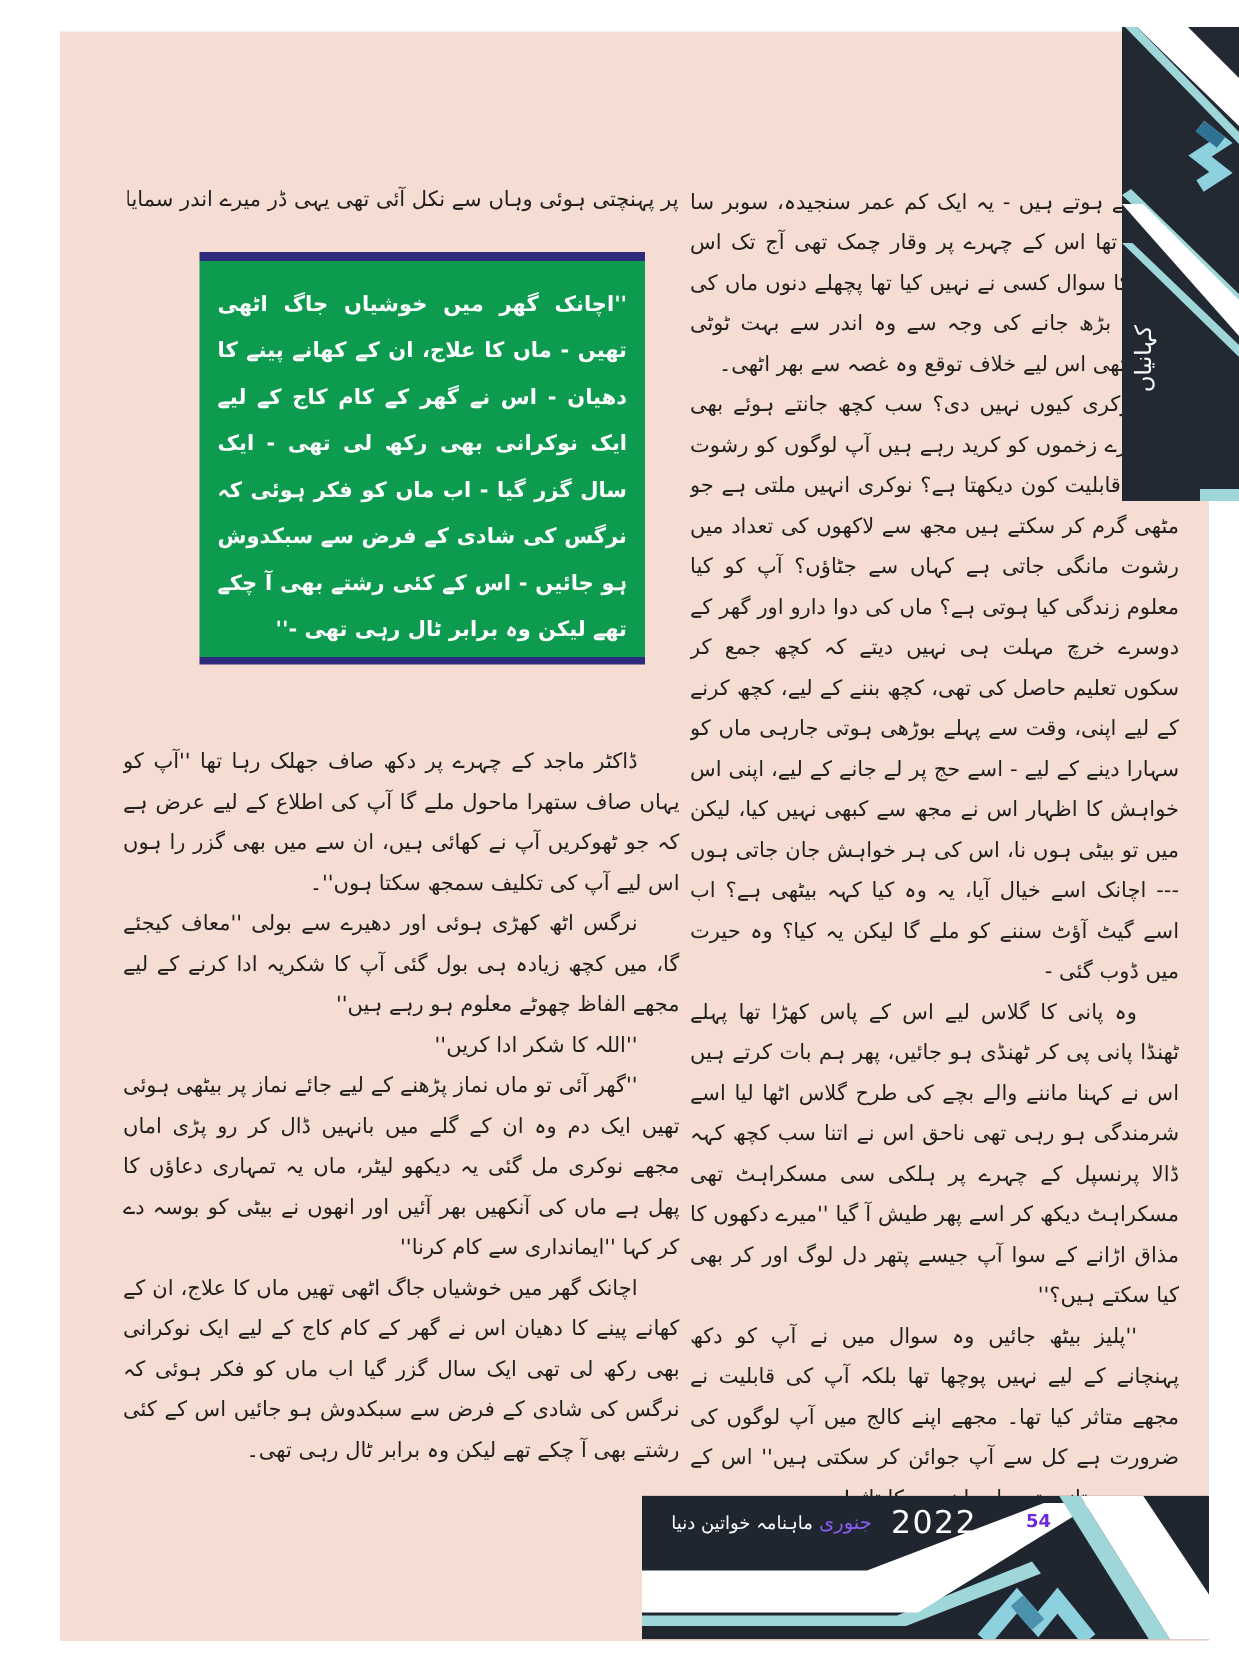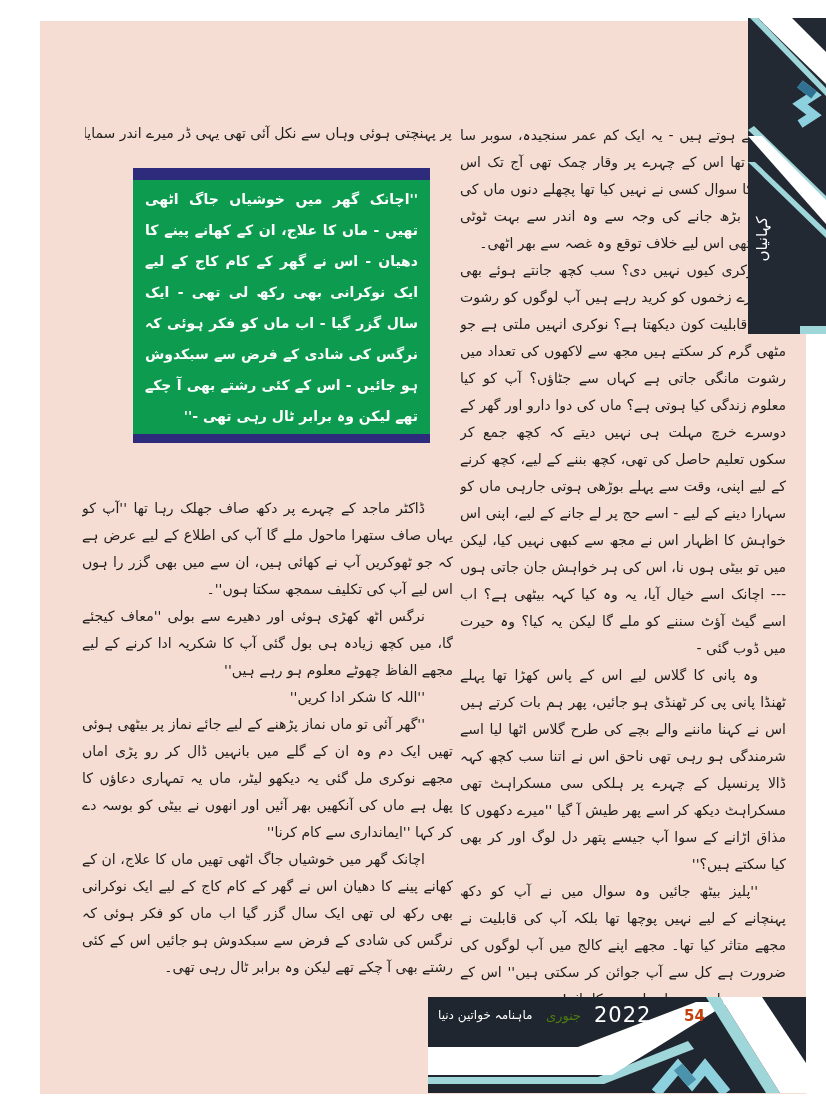--- a/index.html
+++ b/index.html
@@ -14,36 +14,36 @@
   .topline { position:absolute; left:45px; top:99px; width:367px; height:27px; text-align:right; white-space:nowrap; overflow:hidden; }
   .col-left  { position:absolute; left:42px;  top:434px; width:371px; height:580px; overflow:hidden;margin-top:40px; }
   .col-right { position:absolute; left:420px; top:101px; width:326px; height:893px; overflow:hidden; }
   .col-left p, .col-right p { text-indent:28px; margin:0; }
   .col-right p.noindent { text-indent:0; }
 
   
   .quote-box { position:absolute; left:93px; top:147px; width:297px; height:275px; display:flex; flex-direction:column; }
   .quote-bar-top { height:27px; background:#2f2b7c; }
   .quote-bar-bottom { height:22px; background:#2f2b7c; }
-  .quote-body { flex:1; background:#0c9b4f; padding:4px 12px 2px 12px; }
+  .quote-body { flex:1; background:#0c9b4f; padding:14px 12px 2px 12px; }
   .quote-text { direction:rtl; color:#ffffff; font-weight:bold; font-size:14px; line-height:31px; text-align:justify; }
 
   
   .corner { position:absolute; left:748px; top:18px; width:78px; height:316px; overflow:hidden; }
   .corner svg { position:absolute; left:0; top:0; }
   .corner-label { position:absolute; left:-26px; top:212px; width:80px; text-align:center;
                   transform:rotate(-90deg); color:#ffffff; font-size:15px; direction:rtl; }
 
   
   .footer { position:absolute; left:428px; top:997px; width:378px; height:96px; overflow:hidden; }
   .footer svg { position:absolute; left:0; top:0; }
-  .footer-mag   { position:absolute; left:10px;  top:11px; width:104px; color:#ffffff; font-size:12px; direction:rtl; text-align:left; white-space:nowrap; }
-  .footer-month { position:absolute; left:118px; top:11px; color:#4d7c0f; font-size:13px; direction:rtl; }
+  .footer-mag   { position:absolute; left:10px;  top:11px; width:104px; color:#ffffff; font-size:12px; direction:rtl; text-align:right; white-space:nowrap; }
+  .footer-month { position:absolute; left:118px; top:11px; color:#8b5cf6; font-size:13px; direction:rtl; }
   .footer-year  { position:absolute; left:166px; top:6px;  color:#ffffff; font-size:21px; font-weight:normal; letter-spacing:1px; }
-  .footer-page  { position:absolute; left:256px; top:10px; color:#c2410c; font-size:15px; font-weight:bold; }
+  .footer-page  { position:absolute; left:256px; top:10px; color:#6d28d9; font-size:12px; font-weight:bold; }
 </style>
 </head>
 <body>
 
 <div class="stage">
 
   <div class="page">
 
     <div class="urdu topline">پر پہنچتی ہوئی وہاں سے نکل آئی تھی یہی ڈر میرے اندر سمایا ہوا ہے۔</div>
 

